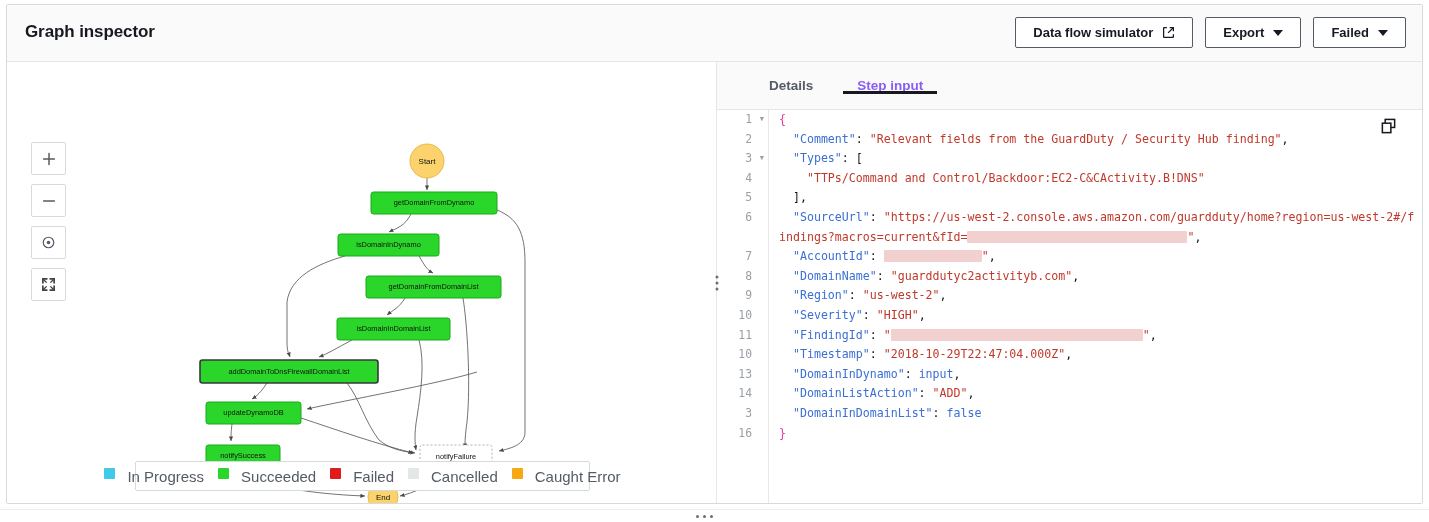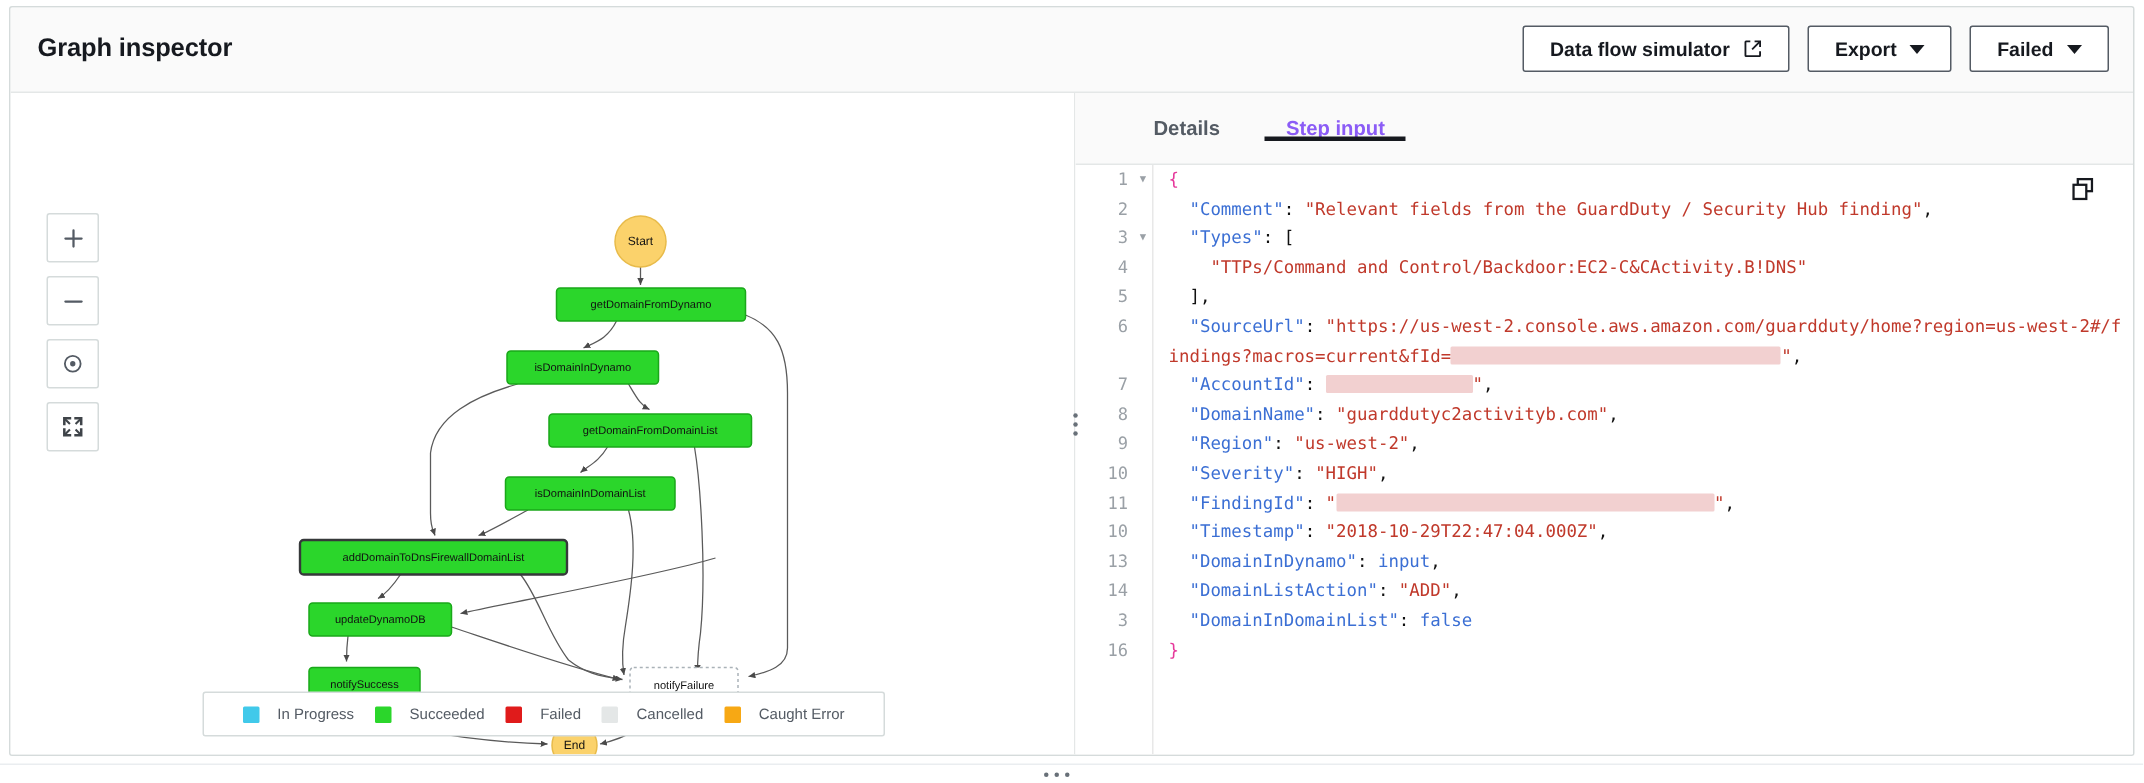--- a/index.html
+++ b/index.html
@@ -212,23 +212,22 @@
     background: #ffffff;
     display: flex;
     align-items: center;
     justify-content: center;
     gap: 14px;
     box-sizing: border-box;
     z-index: 5;
   }
   .legend-item {
     display: inline-flex;
-    align-items: center;
     gap: 12px;
-    font-size: 10px;
+    font-size: 15px;
     color: #545b64;
     white-space: nowrap;
   }
   .legend-swatch {
     width: 11px;
     height: 11px;
     display: inline-block;
     border-radius: 1px;
   }
 

